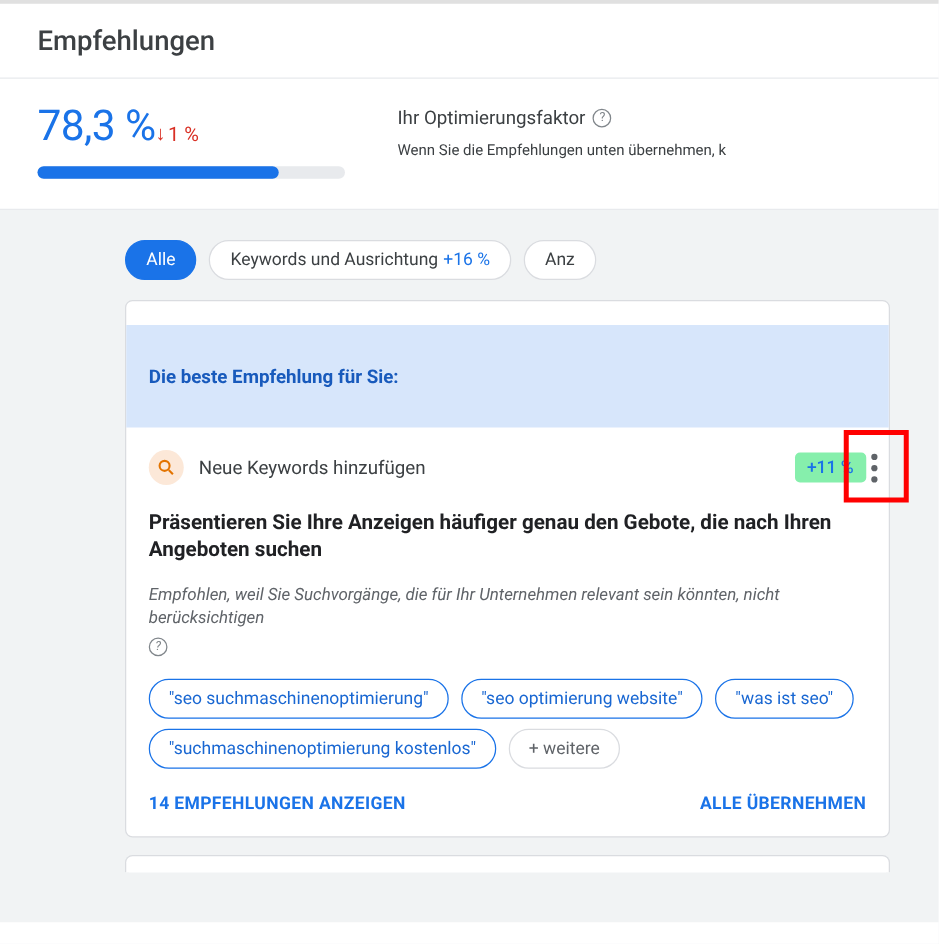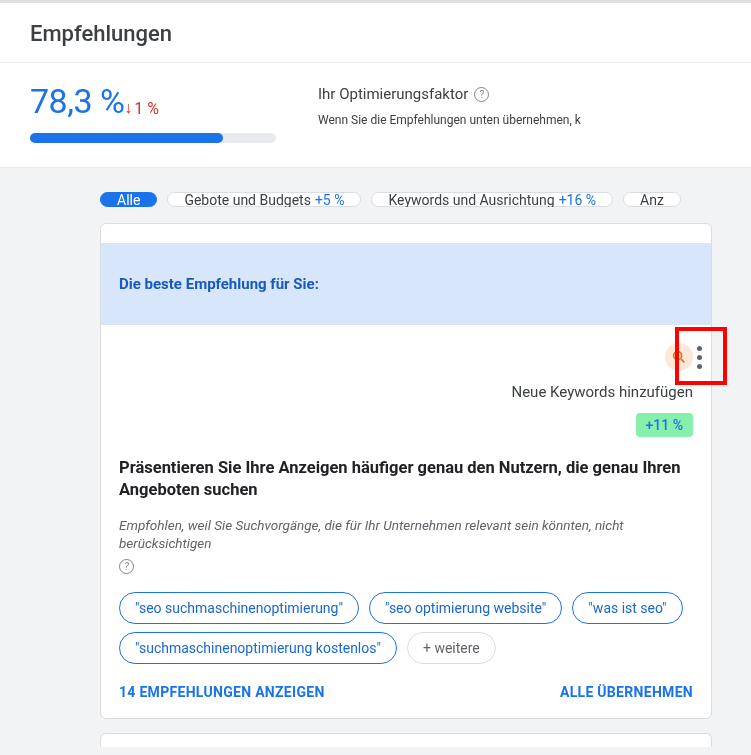--- a/index.html
+++ b/index.html
@@ -14,28 +14,28 @@
     .score-delta { display: flex; align-items: center; gap: 2px; color: #d93025; font-size: 16px; }
     .arrow-down { font-size: 16px; line-height: 1; }
     .progress-track { height: 10px; background: #e8eaed; border-radius: 6px; margin-top: 12px; position: relative; width: 246px; }
     .progress-fill { height: 100%; background: #1a73e8; border-radius: 6px; }
     .score-right { flex: 1; padding-top: 4px; }
     .opt-label { display: flex; align-items: center; gap: 6px; font-size: 15px; color: #3c4043; }
     .help-icon { width: 15px; height: 15px; border: 1.2px solid #80868b; border-radius: 50%; display: inline-flex; align-items: center; justify-content: center; font-size: 10px; color: #80868b; }
     .opt-desc { font-size: 12px; color: #3c4043; margin-top: 10px; white-space: nowrap; overflow: hidden; }
     .recs-area { background: #f1f3f4; padding: 24px 0 40px 0; overflow: hidden; }
     .chips-row { display: flex; gap: 10px; padding-left: 100px; padding-right: 0; overflow: hidden; white-space: nowrap; }
-    .chip { height: 15px; padding: 0 16px; border-radius: 18px; background: #fff; border: 1px solid #dadce0; display: inline-flex; align-items: center; font-size: 14px; color: #3c4043; cursor: pointer; gap: 4px; }
+    .chip { height: 32px; padding: 0 16px; border-radius: 18px; background: #fff; border: 1px solid #dadce0; display: inline-flex; align-items: center; font-size: 14px; color: #3c4043; cursor: pointer; gap: 4px; }
     .chip.active { background: #1a73e8; border-color: #1a73e8; color: #fff; }
     .chip-uplift { color: #1a73e8; font-size: 14px; }
     .card { margin: 16px 0 0 100px; width: 612px; background: #fff; border: 1px solid #dadce0; border-radius: 6px; overflow: visible; position: relative; }
     .card-banner { background: #d7e6fb; padding: 32px 18px; margin-top: 19px; }
     .banner-text { color: #185abc; font-size: 15px; font-weight: 700; }
     .card-body { padding: 18px 18px 16px; position: relative; }
-    .card-header-row { display: flex; align-items: flex-end; gap: 12px; flex-direction: column; }
+    .card-header-row { display: flex; align-items: center; gap: 12px; }
     .search-icon-wrap { width: 28px; height: 28px; border-radius: 50%; background: #fce8d8; display: flex; align-items: center; justify-content: center; }
     .search-icon-wrap svg { width: 16px; height: 16px; }
     .card-title-small { font-size: 15px; color: #3c4043; flex: 1; }
     .uplift-badge { background: #86efac; color: #1a73e8; font-size: 14px; font-weight: 500; padding: 4px 10px; border-radius: 4px; }
     .more-btn { position: absolute; right: -6px; top: 10px; width: 36px; height: 44px; display: flex; flex-direction: column; align-items: center; justify-content: center; gap: 4px; cursor: pointer; }
     .more-btn .dot { width: 5px; height: 5px; background: #5f6368; border-radius: 50%; }
     .red-box { position: absolute; right: -16px; top: 2px; width: 52px; height: 58px; border: 4px solid #ff0000; pointer-events: none; }
     .card-headline { font-size: 16.5px; font-weight: 700; color: #202124; margin-top: 20px; line-height: 1.35; }
     .card-reason { font-size: 13.5px; font-style: italic; color: #5f6368; margin-top: 14px; line-height: 1.4; display: flex; align-items: flex-start; gap: 6px; flex-wrap: wrap; }
     .card-reason-text { display: inline; }
@@ -77,24 +77,20 @@
   </div>
 </div>
 
 <div class="divider"></div>
 
 <div class="recs-area">
 
   <div class="chips-row">
     <div class="chip active">Alle</div>
     <div class="chip">
-      <span>Gebote und Budgets</span>
-      <span class="chip-uplift">+5 %</span>
-    </div>
-    <div class="chip">
       <span>Keywords und Ausrichtung</span>
       <span class="chip-uplift">+16 %</span>
     </div>
     <div class="chip">
       <span>Anz</span>
     </div>
   </div>
 
   <div class="card">
     <div class="card-banner">
@@ -110,21 +106,21 @@
       <div class="card-header-row">
         <div class="search-icon-wrap">
           <svg viewBox="0 0 24 24" fill="none" stroke="#e37400" stroke-width="2.5">
               <circle cx="10" cy="10" r="6"></circle>
               <line x1="15" y1="15" x2="20" y2="20"></line>
             </svg>
         </div>
         <div class="card-title-small">Neue Keywords hinzufügen</div>
         <div class="uplift-badge">+11 %</div>
       </div>
-      <div class="card-headline">Präsentieren Sie Ihre Anzeigen häufiger genau den Nutzern, die genau Ihren Angeboten suchen</div>
+      <div class="card-headline">Präsentieren Sie Ihre Anzeigen häufiger genau den Gebote, die nach Ihren Angeboten suchen</div>
       <div class="card-reason">
         <span class="card-reason-text">Empfohlen, weil Sie Suchvorgänge, die für Ihr Unternehmen relevant sein könnten, nicht berücksichtigen</span>
         <span class="help-icon">?</span>
       </div>
       <div class="kw-chips">
         <div class="kw-chip">"seo suchmaschinenoptimierung"</div>
         <div class="kw-chip">"seo optimierung website"</div>
         <div class="kw-chip">"was ist seo"</div>
         <div class="kw-chip">"suchmaschinenoptimierung kostenlos"</div>
         <div class="kw-chip more">+ weitere</div>

